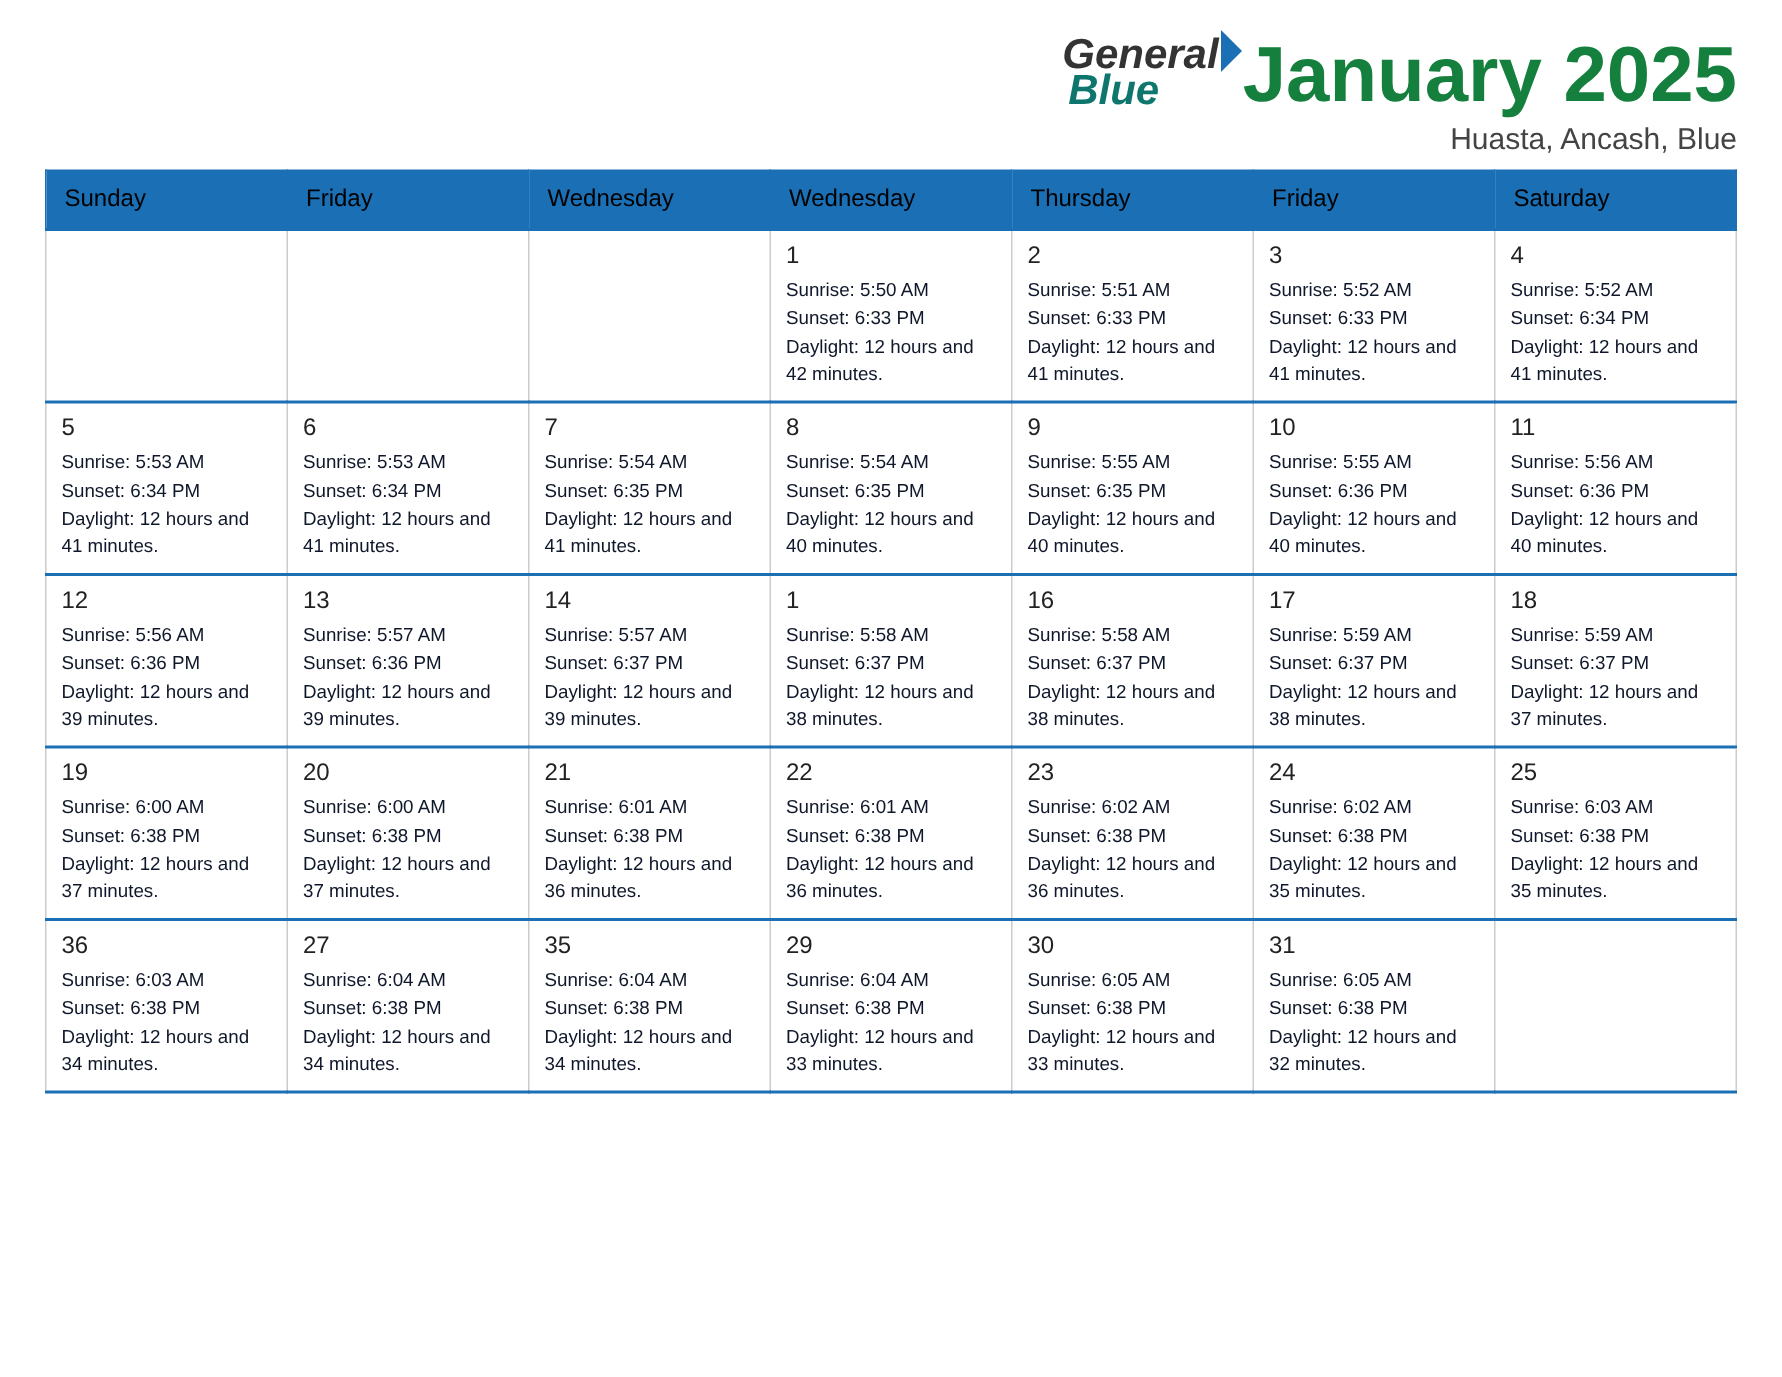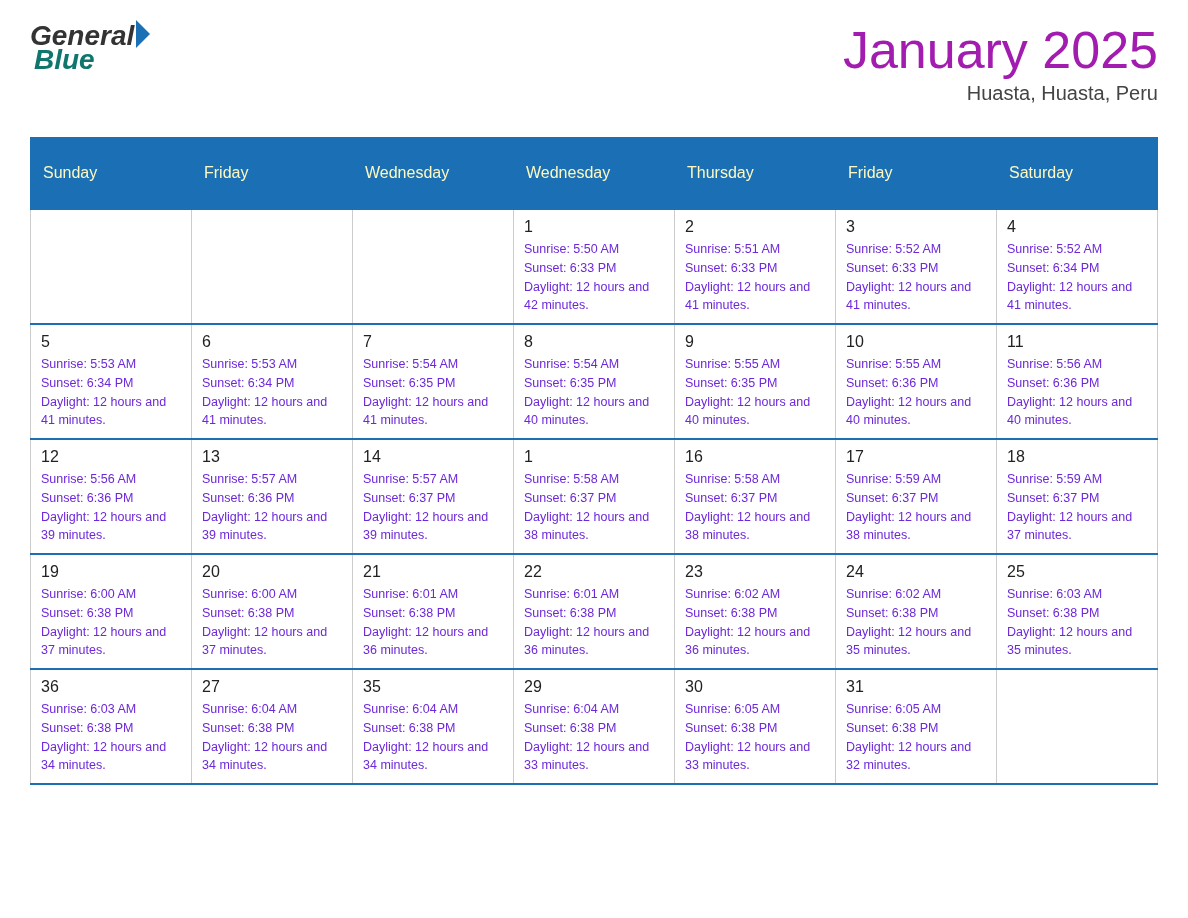--- a/index.html
+++ b/index.html
@@ -6,23 +6,23 @@
     body {
       font-family: Arial, Helvetica, sans-serif;
       background: #fff;
       color: #333;
       width: 1188px;
       min-height: 918px;
       padding: 20px 30px;
     }
     .header {
       display: flex;
-      justify-content: space-between;
+      justify-content: flex-end;
       align-items: flex-start;
-      margin-bottom: 32px;
+      margin-bottom: 8px;
     }
     .logo {
       display: flex;
       flex-direction: column;
       align-items: flex-start;
     }
     .logo-top {
       display: flex;
       align-items: center;
     }
@@ -47,38 +47,38 @@
       color: #0f766e;
       font-style: italic;
       margin-top: -8px;
       padding-left: 4px;
     }
     .title-section {
       text-align: right;
     }
     .month-title {
       font-size: 52px;
-      font-weight: normal;
-      color: #a21caf;
+      font-weight: bold;
+      color: #15803d;
     }
     .location {
       font-size: 20px;
       color: #444;
       margin-top: 2px;
     }
     .calendar {
       width: 100%;
       border-collapse: collapse;
     }
     .calendar th {
       background-color: #1a6fb5;
-      color: #fef9c3;
+      color: #000000;
       font-size: 16px;
       font-weight: normal;
-      padding: 26px 12px;
+      padding: 10px 12px;
       text-align: left;
       border: 1px solid #1a6fb5;
     }
     .calendar td {
       vertical-align: top;
       border: 1px solid #ccc;
       padding: 8px 10px;
       width: calc(100% / 7);
       min-height: 110px;
       font-size: 13px;
@@ -89,41 +89,41 @@
     }
     .day-number {
       font-size: 16px;
       font-weight: normal;
       color: #222;
       display: block;
       margin-bottom: 4px;
     }
     .day-info {
       font-size: 12.5px;
-      color: #6d28d9;
+      color: #0f172a;
       line-height: 1.5;
     }
     .empty-cell {
       background: #fff;
     }
   </style>
 </head>
 <body>
 
 <div class="header">
   <div class="logo">
     <div class="logo-top">
       <span class="logo-general">General</span>
       <div class="logo-arrow"></div>
     </div>
     <span class="logo-blue">Blue</span>
   </div>
   <div class="title-section">
     <div class="month-title">January 2025</div>
-    <div class="location">Huasta, Huasta, Peru</div>
+    <div class="location">Huasta, Ancash, Blue</div>
   </div>
 </div>
 
 <table class="calendar">
   <thead>
     <tr>
     <th>Sunday</th>
         <th>Friday</th>
         <th>Wednesday</th>
         <th>Wednesday</th>

